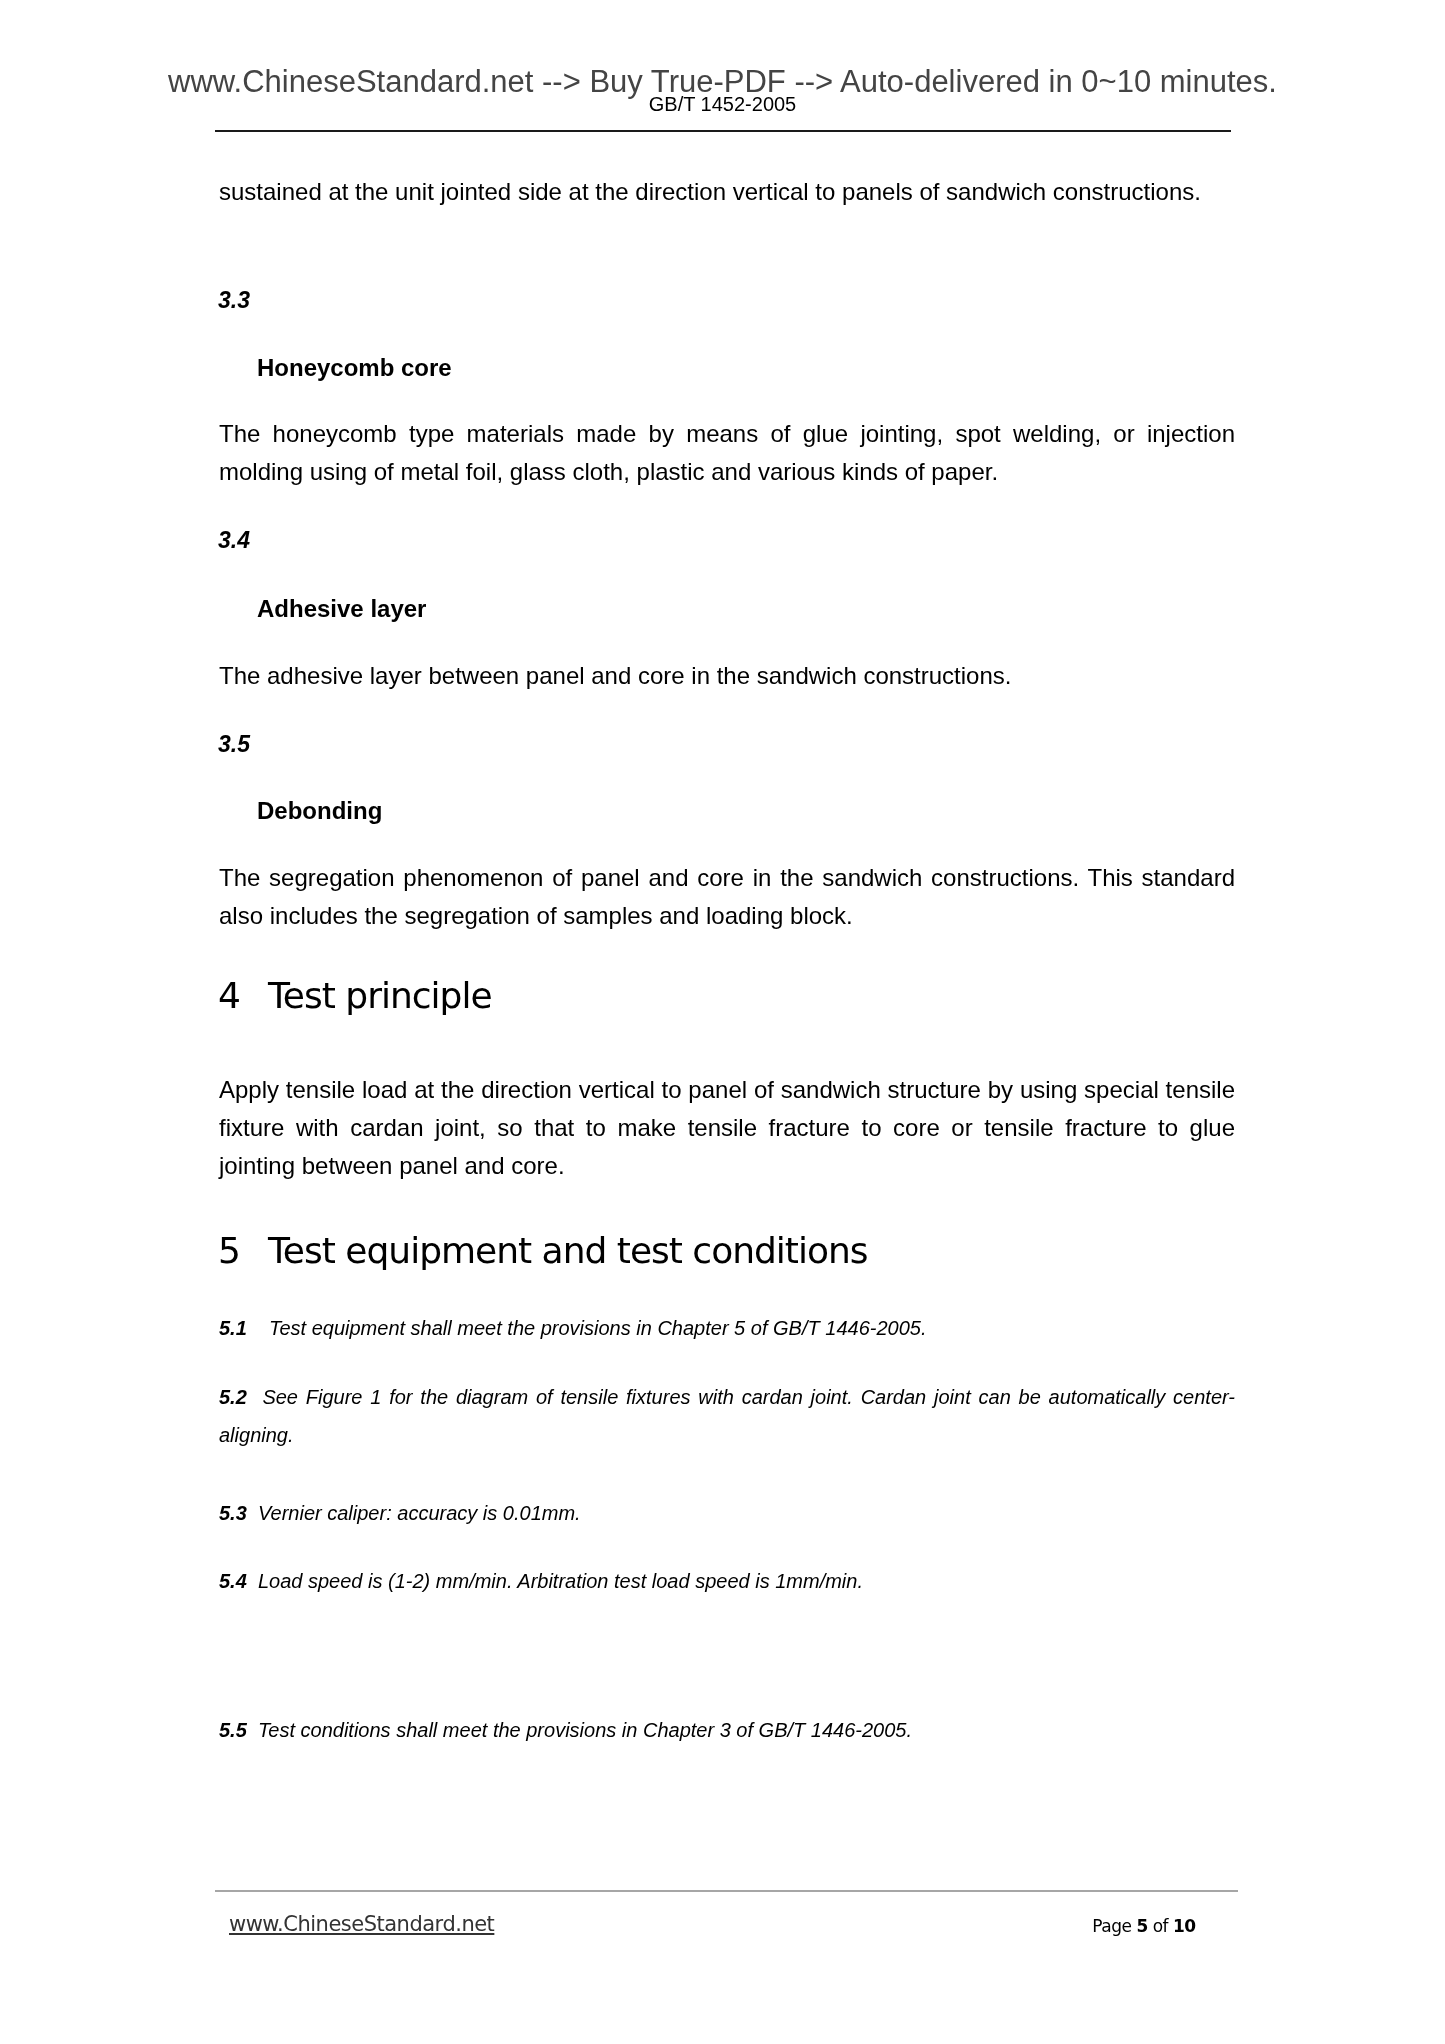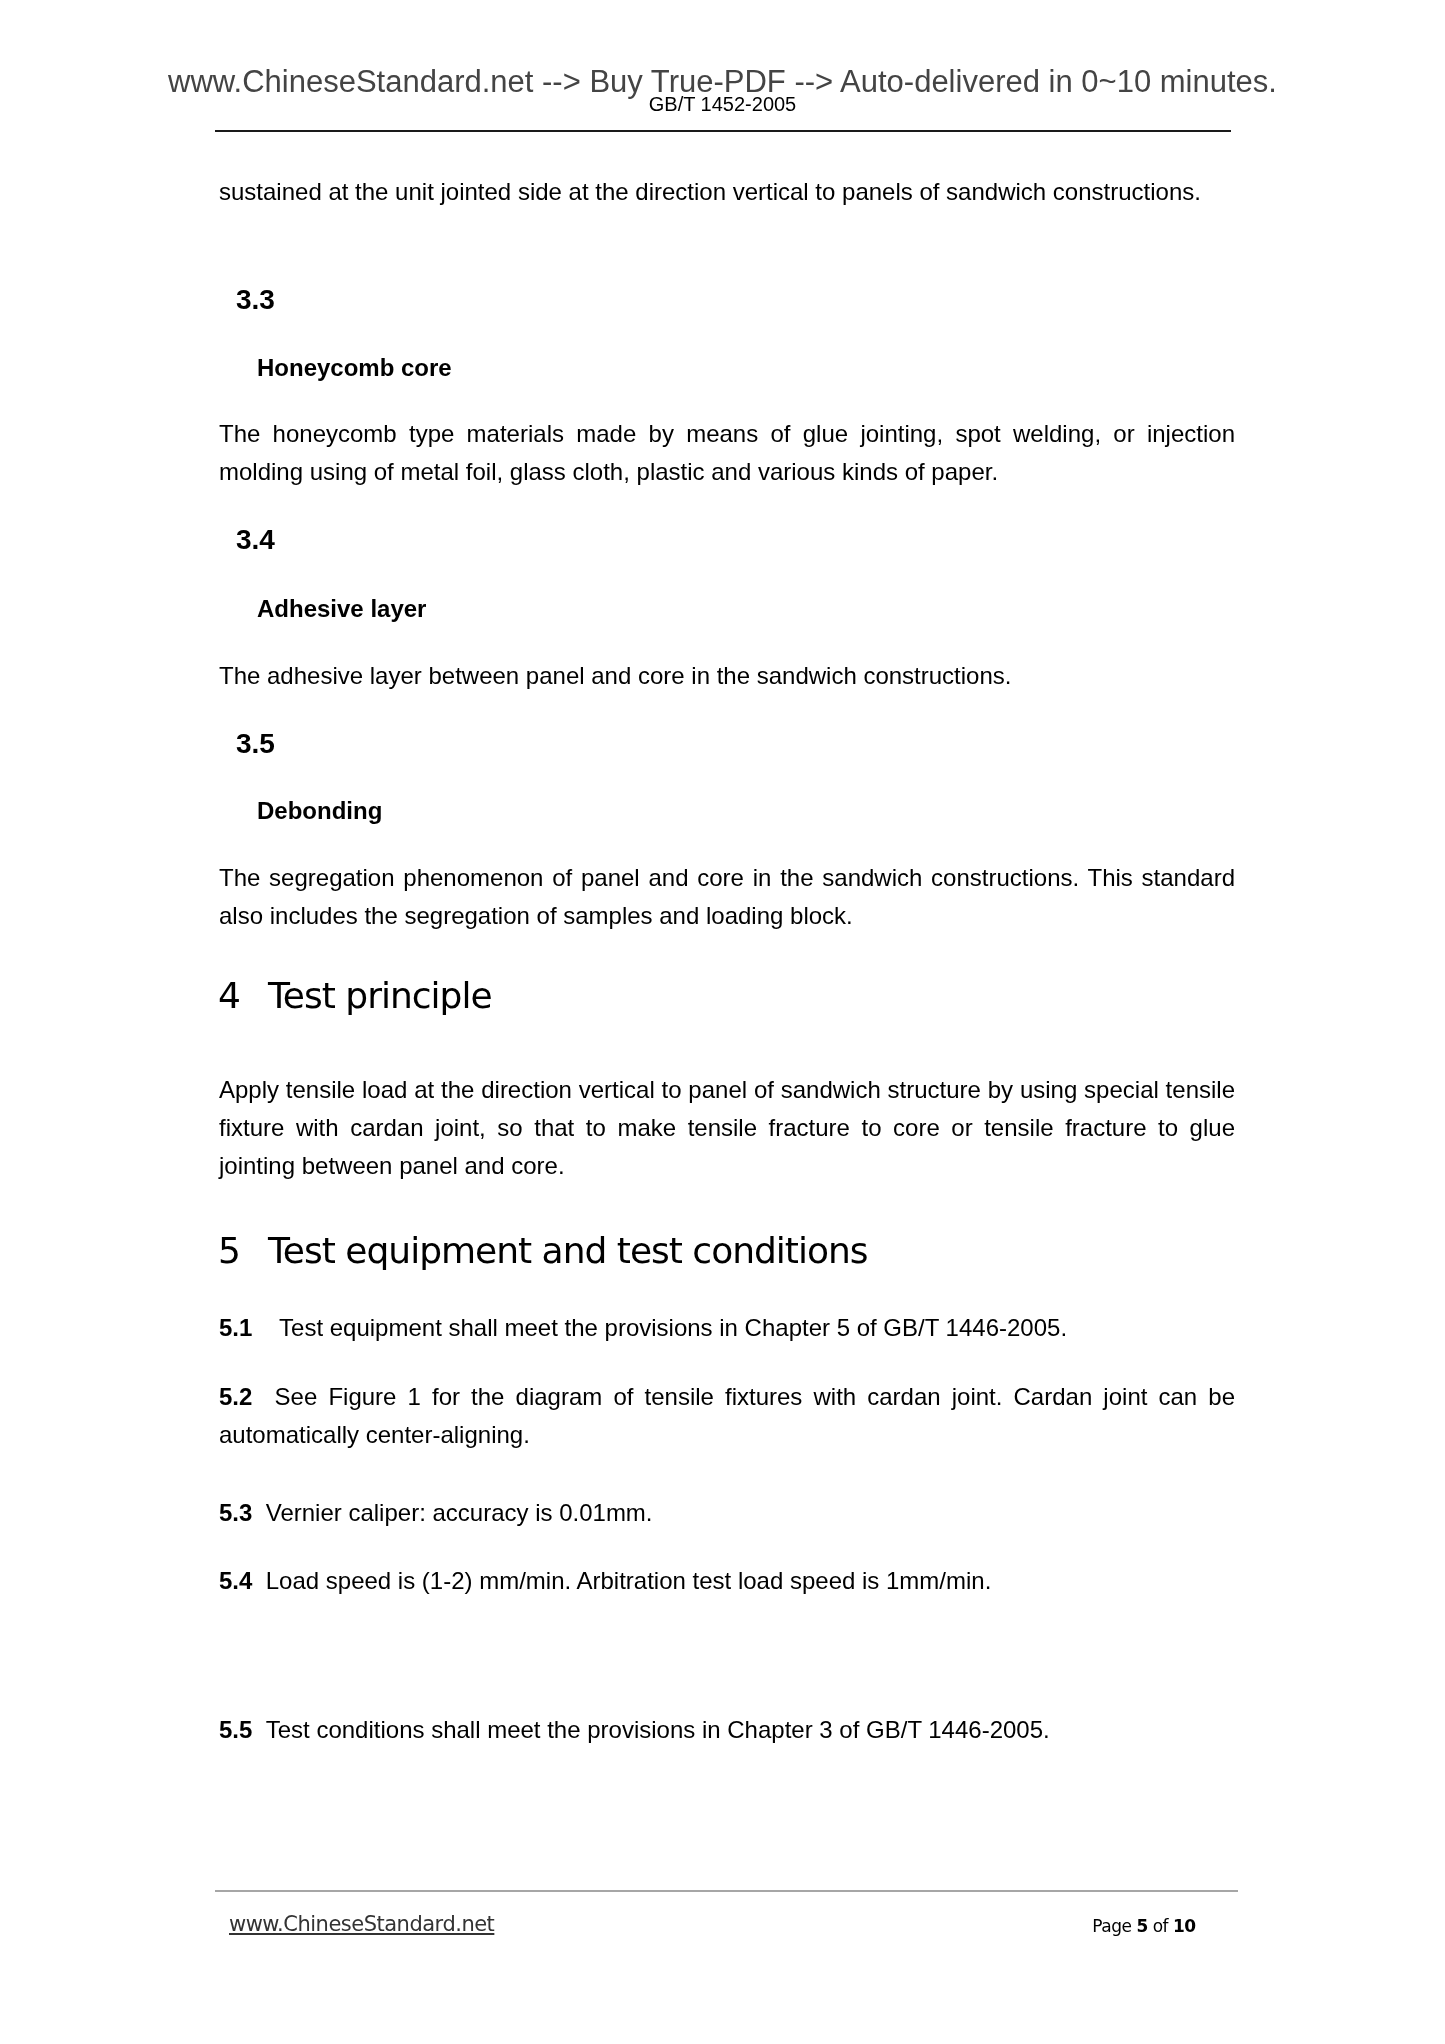--- a/index.html
+++ b/index.html
@@ -3,25 +3,25 @@
 <meta charset="utf-8">
 <style>
   html, body { margin: 0; padding: 0; background: #ffffff; }
   body { width: 1445px; height: 2044px; position: relative; overflow: hidden; font-family: "Liberation Sans", sans-serif; color: #000; }
   .abs { position: absolute; }
   .banner { left: 0; width: 1445px; top: 64px; text-align: center; font-size: 31px; line-height: 36px; color: #444; letter-spacing: 0px; }
   .std-code { left: 0; width: 1445px; top: 92px; text-align: center; font-size: 20px; line-height: 24px; color: #000; }
   .rule-top { left: 215px; width: 1016px; top: 130px; height: 2px; background: #1a1a1a; }
   .para { left: 219px; width: 1016px; font-size: 24px; line-height: 38px; text-align: justify; }
   .para.nojust { text-align: left; }
-  .clause-num { left: 236px; font-size: 28px; line-height: 38px; font-weight: bold; }
+  .clause-num { left: 218px; font-size: 23px; line-height: 38px; font-weight: bold; font-style: italic; }
   .term { left: 219px; font-size: 24px; line-height: 38px; font-weight: bold; margin-left: 38px; }
   .heading { left: 218px; font-family: "DejaVu Sans", sans-serif; font-size: 36px; line-height: 44px; font-weight: normal; letter-spacing: -1px; }
   .heading .hnum { display: inline-block; width: 50px; }
-  .item { left: 219px; width: 1016px; font-size: 24px; line-height: 38px; text-align: justify; }
+  .item { left: 219px; width: 1016px; font-size: 20px; line-height: 38px; text-align: justify; font-style: italic; }
   .item .lbl { font-weight: bold; }
   .rule-bottom { left: 215px; width: 1023px; top: 1890px; height: 2px; background: #a6a6a6; }
   .footer-link { left: 229px; top: 1909px; font-family: "DejaVu Sans", sans-serif; font-size: 21px; line-height: 30px; color: #333; text-decoration: underline; letter-spacing: -0.5px; }
   .footer-page { left: 1060px; width: 168px; top: 1913px; text-align: center; font-family: "DejaVu Sans", sans-serif; font-size: 17px; line-height: 26px; color: #000; letter-spacing: -0.5px; }
   .footer-page b { font-weight: bold; }
 </style>
 </head>
 <body>
 
 <div class="abs banner">www.ChineseStandard.net --&gt; Buy True-PDF --&gt; Auto-delivered in 0~10 minutes.</div>

